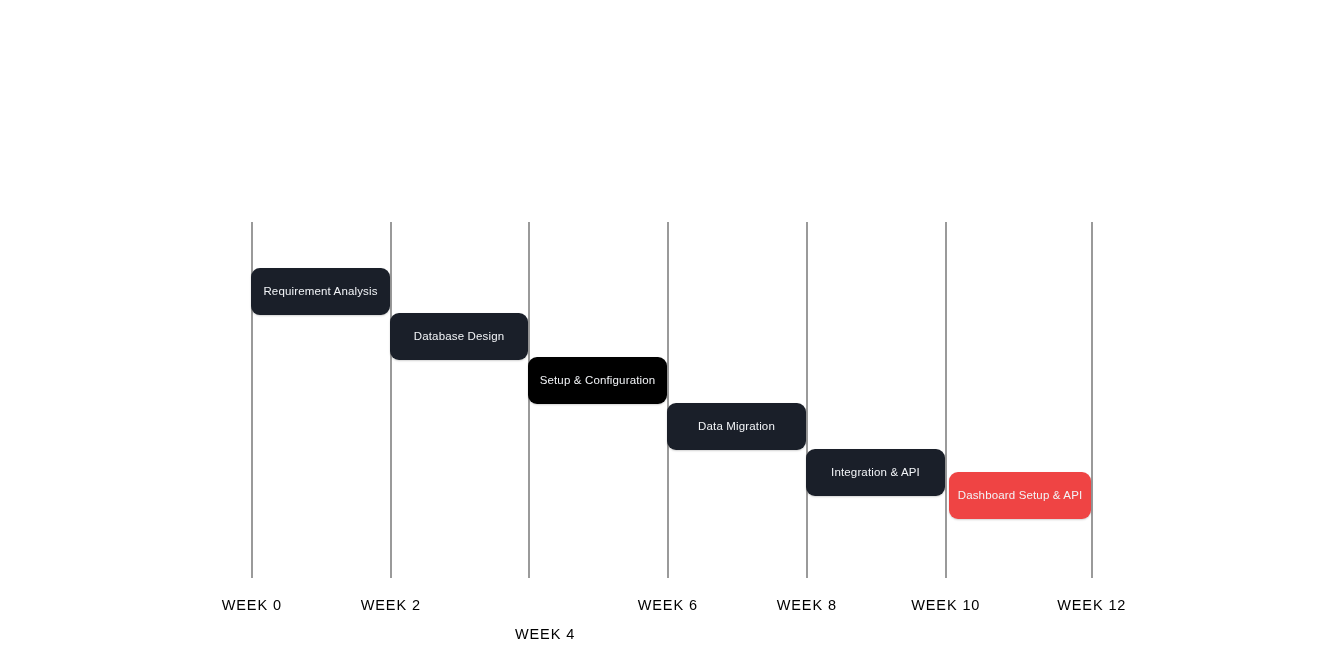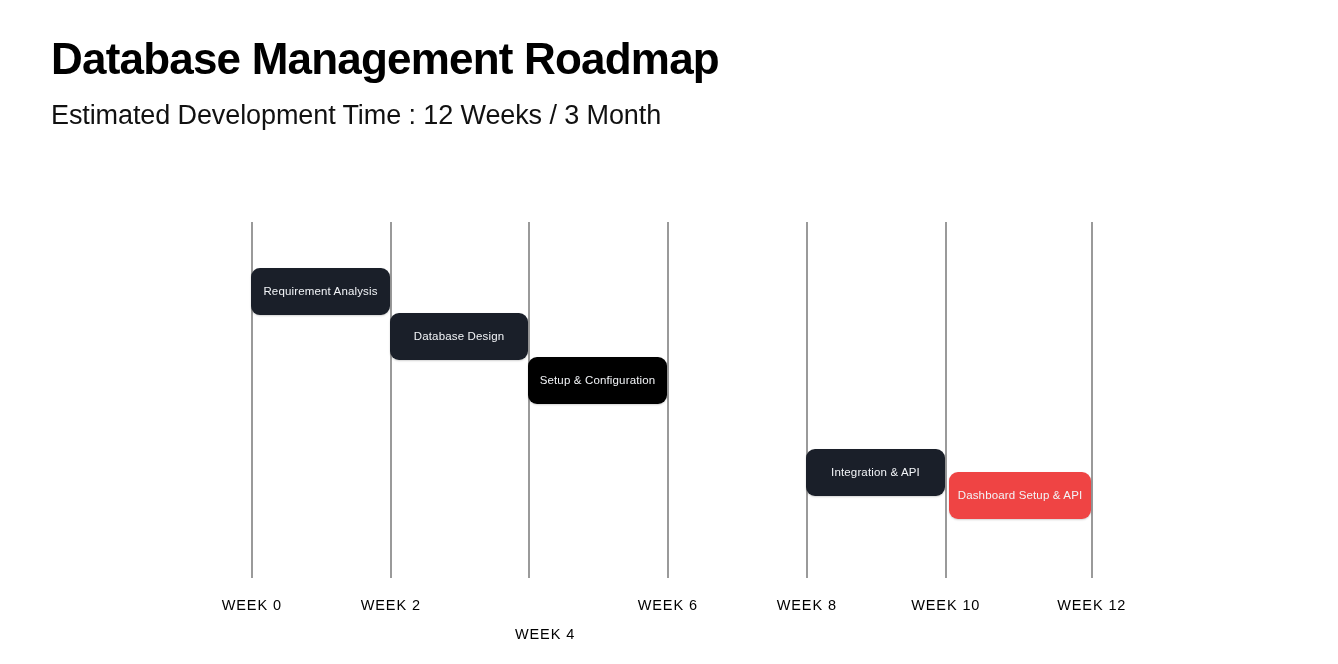--- a/index.html
+++ b/index.html
@@ -110,24 +110,20 @@
     text-align: center;
     letter-spacing: 0.15px;
     word-break: break-word;
   }
 </style>
 </head>
 <body>
 
 <div class="gantt">
 
-  <div class="page-header">
-    <h1 class="page-title">Database Management Roadmap</h1>
-    <p class="page-subtitle">Estimated Development Time : 12 Weeks / 3 Month</p>
-  </div>
 
   <div class="gantt-grid" id="grid-layer">
       <div class="gridline" style="left: 251px;"></div>
       <div class="axis-label" style="left: 251.75px;">WEEK 0</div>
       <div class="gridline" style="left: 390px;"></div>
       <div class="axis-label" style="left: 390.75px;">WEEK 2</div>
       <div class="gridline" style="left: 528px;"></div>
       <div class="axis-label" style="left: 545px; margin-top: 29px;">WEEK 4</div>
       <div class="gridline" style="left: 667px;"></div>
       <div class="axis-label" style="left: 667.75px;">WEEK 6</div>
@@ -142,20 +138,23 @@
   <div class="bars-layer" id="bars-layer">
       <div class="task-bar" style="left: 251px; top: 268px; width: 139px; background: rgb(26, 31, 41);">
         <span class="task-label" style="color: rgb(242, 244, 247);">Requirement Analysis</span>
       </div>
       <div class="task-bar" style="left: 390px; top: 313px; width: 138px; background: rgb(26, 31, 41);">
         <span class="task-label" style="color: rgb(242, 244, 247);">Database Design</span>
       </div>
       <div class="task-bar" style="left: 528px; top: 357px; width: 139px; background: #000000;">
         <span class="task-label" style="color: rgb(242, 244, 247);">Setup &amp; Configuration</span>
       </div>
+      <div class="task-bar" style="left: 667px; top: 403px; width: 139px; background: rgb(26, 31, 41);">
+        <span class="task-label" style="color: rgb(242, 244, 247);">Data Migration</span>
+      </div>
       <div class="task-bar" style="left: 806px; top: 449px; width: 139px; background: rgb(26, 31, 41);">
         <span class="task-label" style="color: rgb(242, 244, 247);">Integration &amp; API</span>
       </div>
       <div class="task-bar" style="left: 949px; top: 472px; width: 142px; background: #ef4444;">
         <span class="task-label" style="color: rgb(242, 244, 247);">Dashboard Setup &amp; API</span>
       </div>
     </div>
 
 </div>
 

